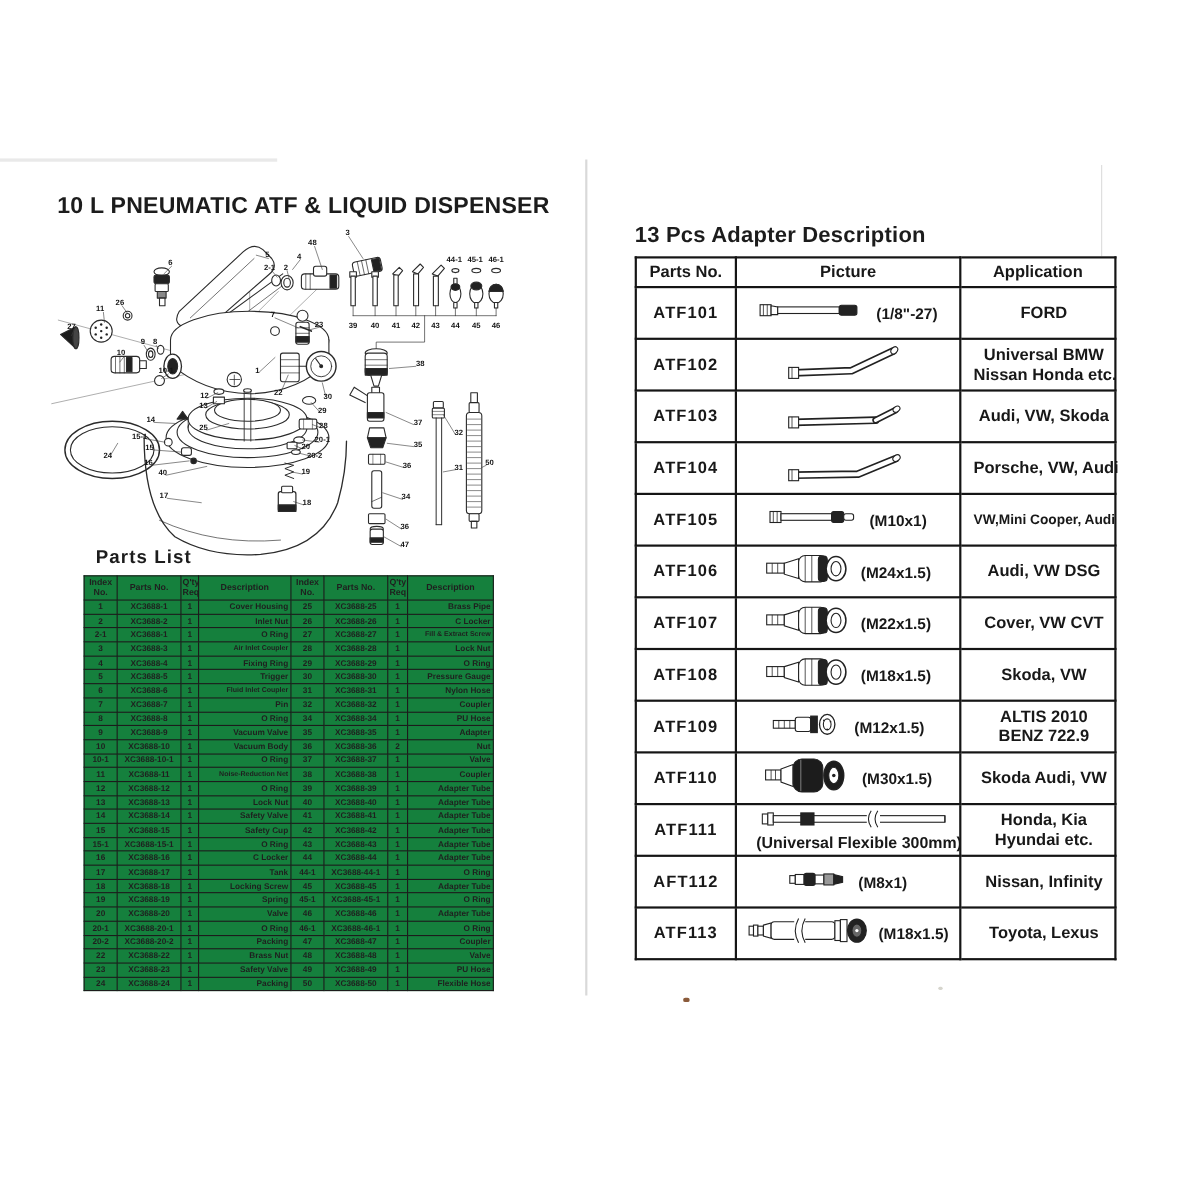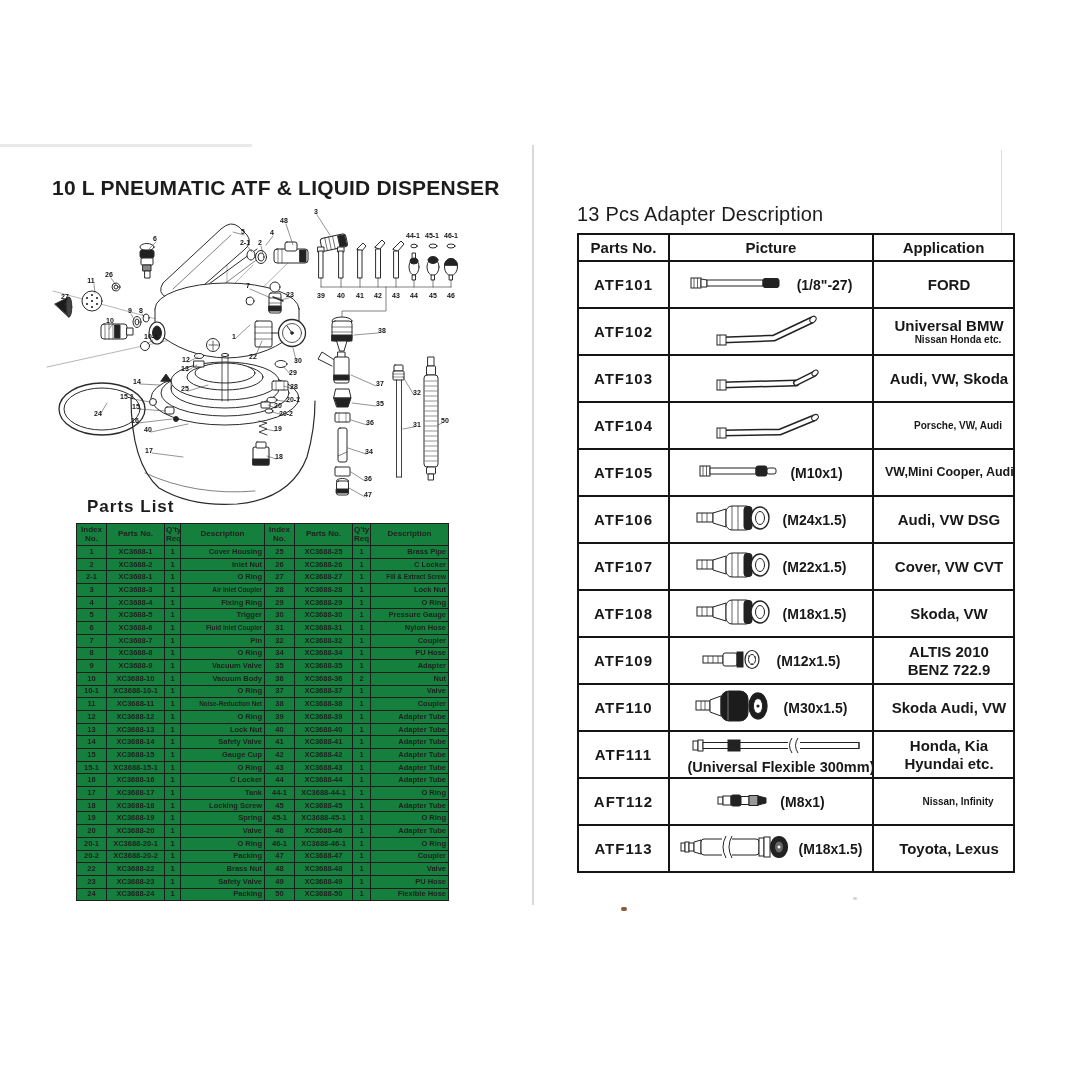--- a/index.html
+++ b/index.html
@@ -23,32 +23,32 @@
   #parts-table{left:76px;top:523px;border-collapse:collapse;table-layout:fixed;width:372px;background:#15803d;}
   #parts-table th,#parts-table td{
     border:1px solid #1c1c1c;padding:0 2px;font-weight:700;color:#1f1f1f;
     overflow:hidden;line-height:1.05;
   }
   #parts-table th{font-size:8px;white-space:pre-line;text-align:center;height:19px;padding:1px 1px;}
   #parts-table td{font-size:7.5px;height:11.7px;white-space:nowrap;text-align:center;}
   #parts-table td.desc{text-align:right;padding-left:3px;}
 
   
-  .right-title{left:577px;top:203px;font-size:20px;font-weight:400;letter-spacing:0.2px;color:#1c1c1c;white-space:nowrap;}
+  .right-title{left:577px;top:203px;font-size:20px;font-weight:700;letter-spacing:0.2px;color:#1c1c1c;white-space:nowrap;}
   #adapter-table{left:577px;top:233px;border-collapse:collapse;table-layout:fixed;width:436px;background:#fff;border:2px solid #151515;}
   #adapter-table th,#adapter-table td{border:2px solid #151515;font-weight:700;color:#181818;text-align:center;vertical-align:middle;padding:0;}
   #adapter-table th{font-size:15px;height:25px;}
   #adapter-table td{height:45px;}
   #adapter-table td.partno{font-size:15px;letter-spacing:1px;}
   .pic-wrap{display:flex;align-items:center;justify-content:center;gap:7px;}
   .pic-wrap.stack{flex-direction:column;gap:0;padding-left:20px;}
   .pic-label{font-size:14px;font-weight:700;white-space:nowrap;}
   .pic-wrap.stack .pic-label{font-size:14.5px;margin-top:-2px;}
   .app-line{font-size:15px;font-weight:700;line-height:1.15;white-space:nowrap;padding-left:11px;}
-  .app-line.mid{font-size:10px;margin-left:18px;}
+  .app-line.mid{font-size:15px;}
   .app-line.small{font-size:12.5px;}
 
   
   #diagram{left:45px;top:205px;}
   #diagram .callout{font-size:7px;font-weight:700;fill:#141414;}
 </style>
 </head>
 <body>
 
 <div class="abs fold-line"></div>
@@ -541,21 +541,21 @@
         <td class="desc">Safety Valve</td>
         <td>41</td>
         <td>XC3688-41</td>
         <td>1</td>
         <td class="desc">Adapter Tube</td>
       </tr>
       <tr>
         <td>15</td>
         <td>XC3688-15</td>
         <td>1</td>
-        <td class="desc">Gauge Cup</td>
+        <td class="desc">Safety Cup</td>
         <td>42</td>
         <td>XC3688-42</td>
         <td>1</td>
         <td class="desc">Adapter Tube</td>
       </tr>
       <tr>
         <td>15-1</td>
         <td>XC3688-15-1</td>
         <td>1</td>
         <td class="desc">O Ring</td>

